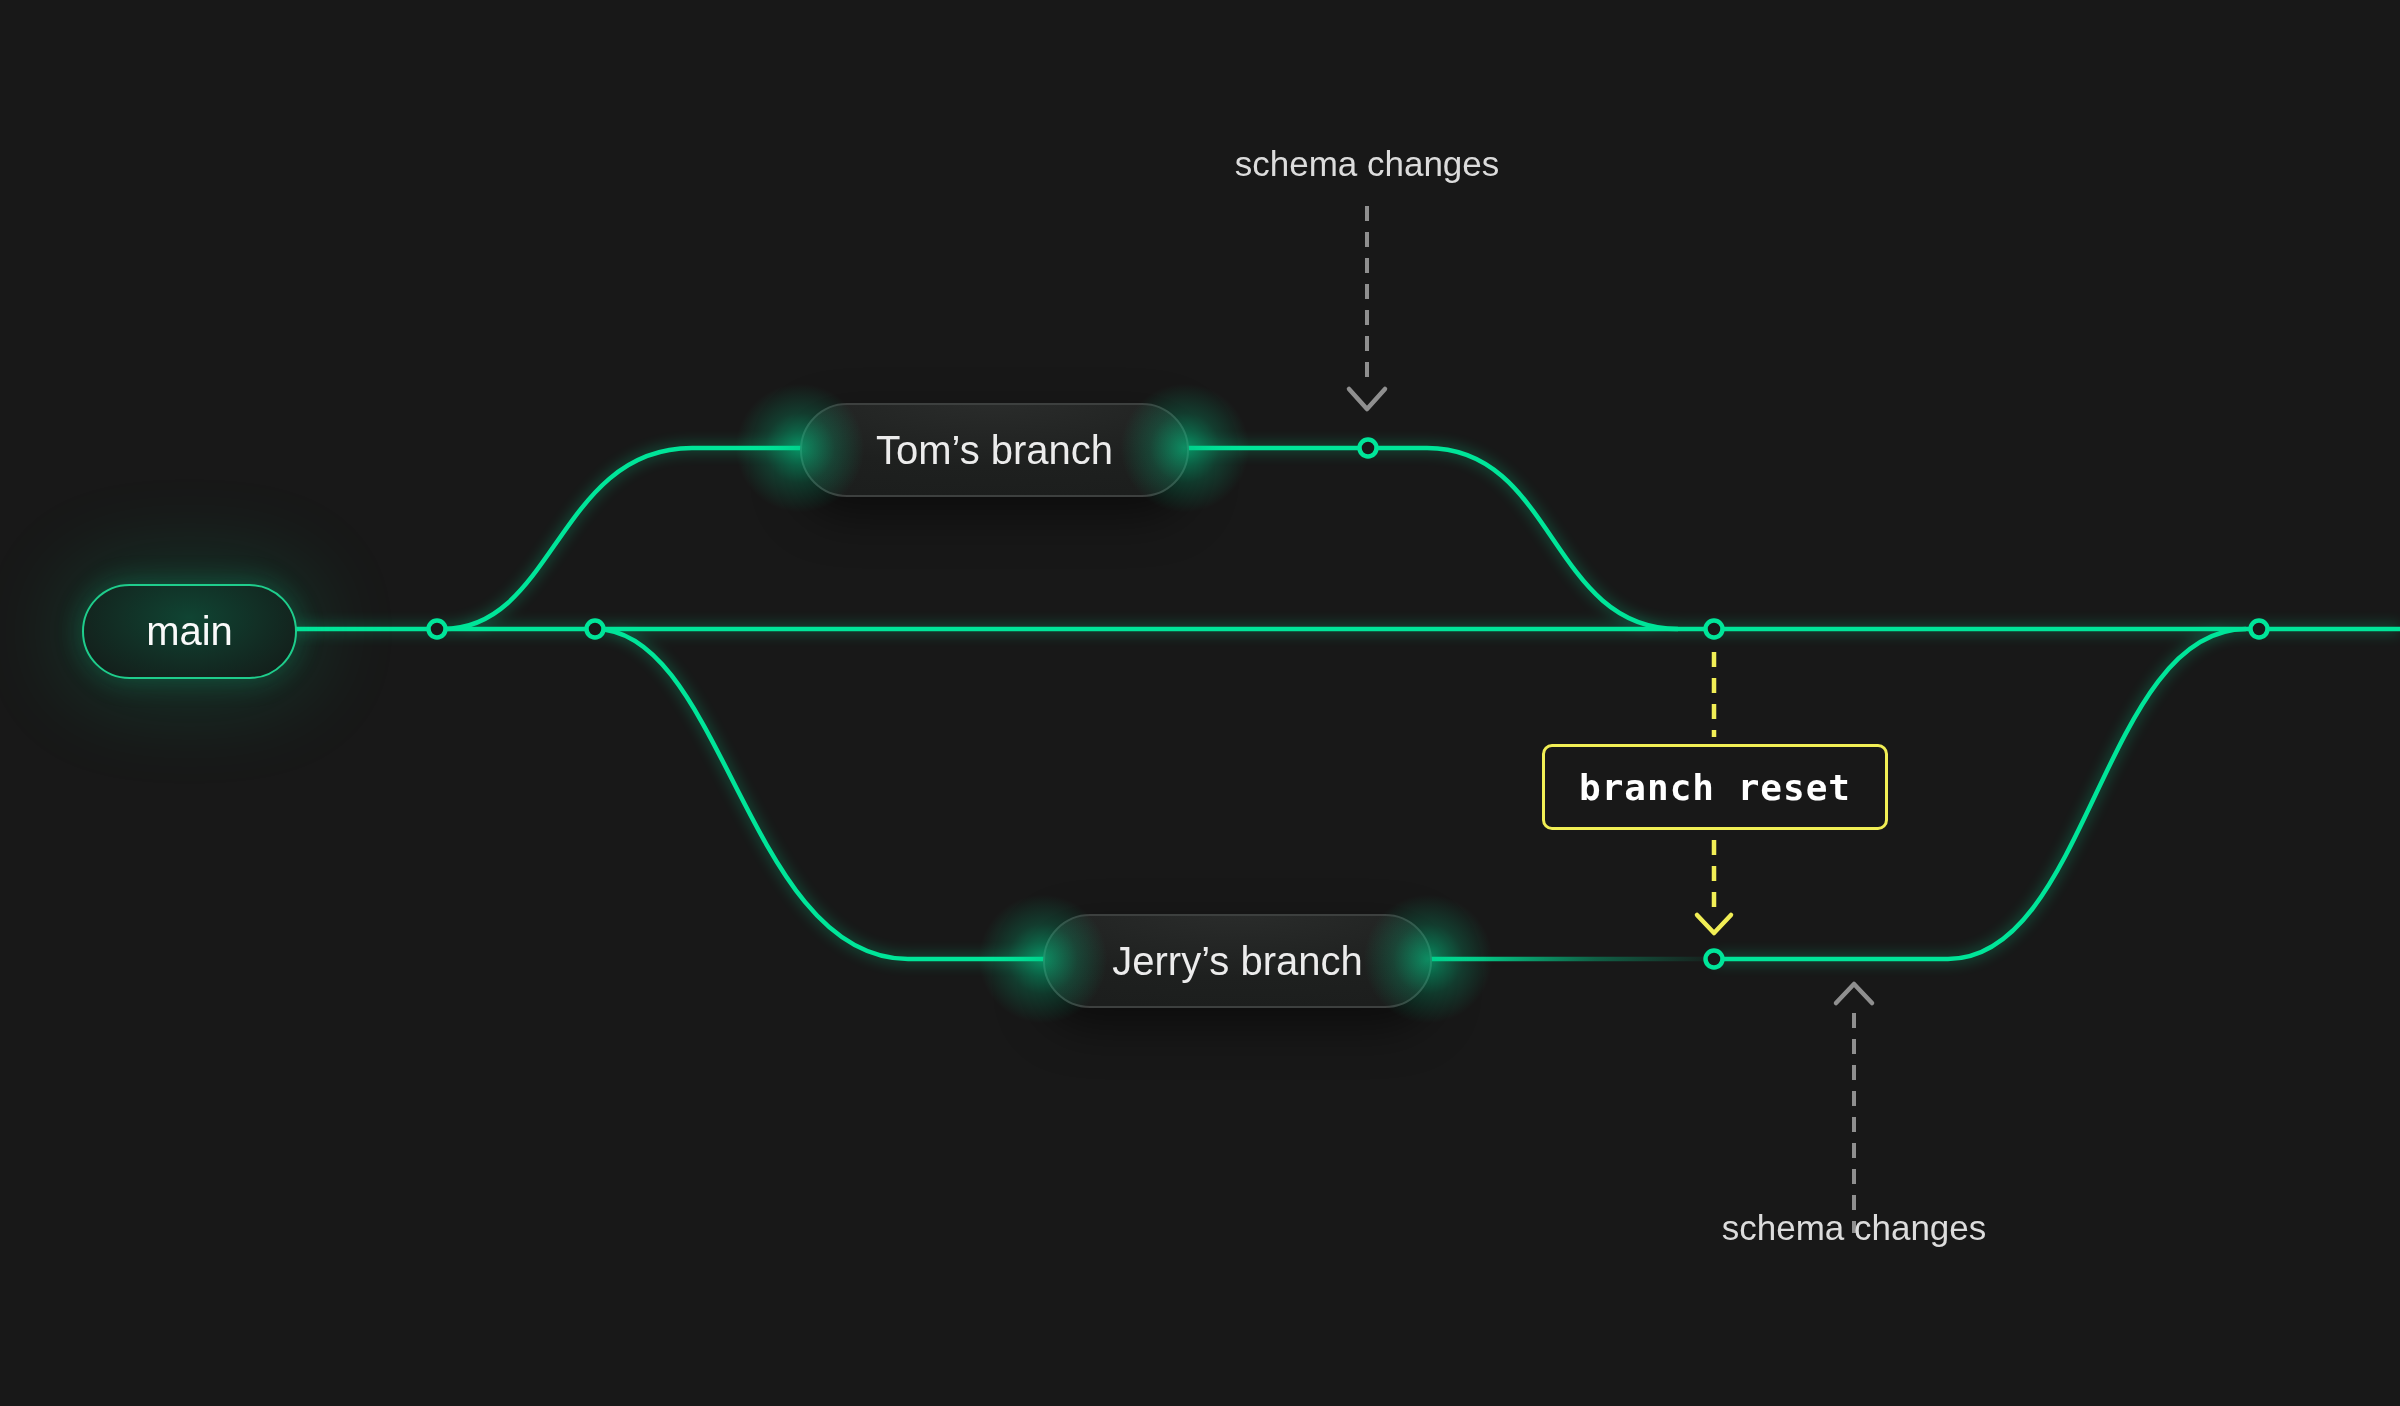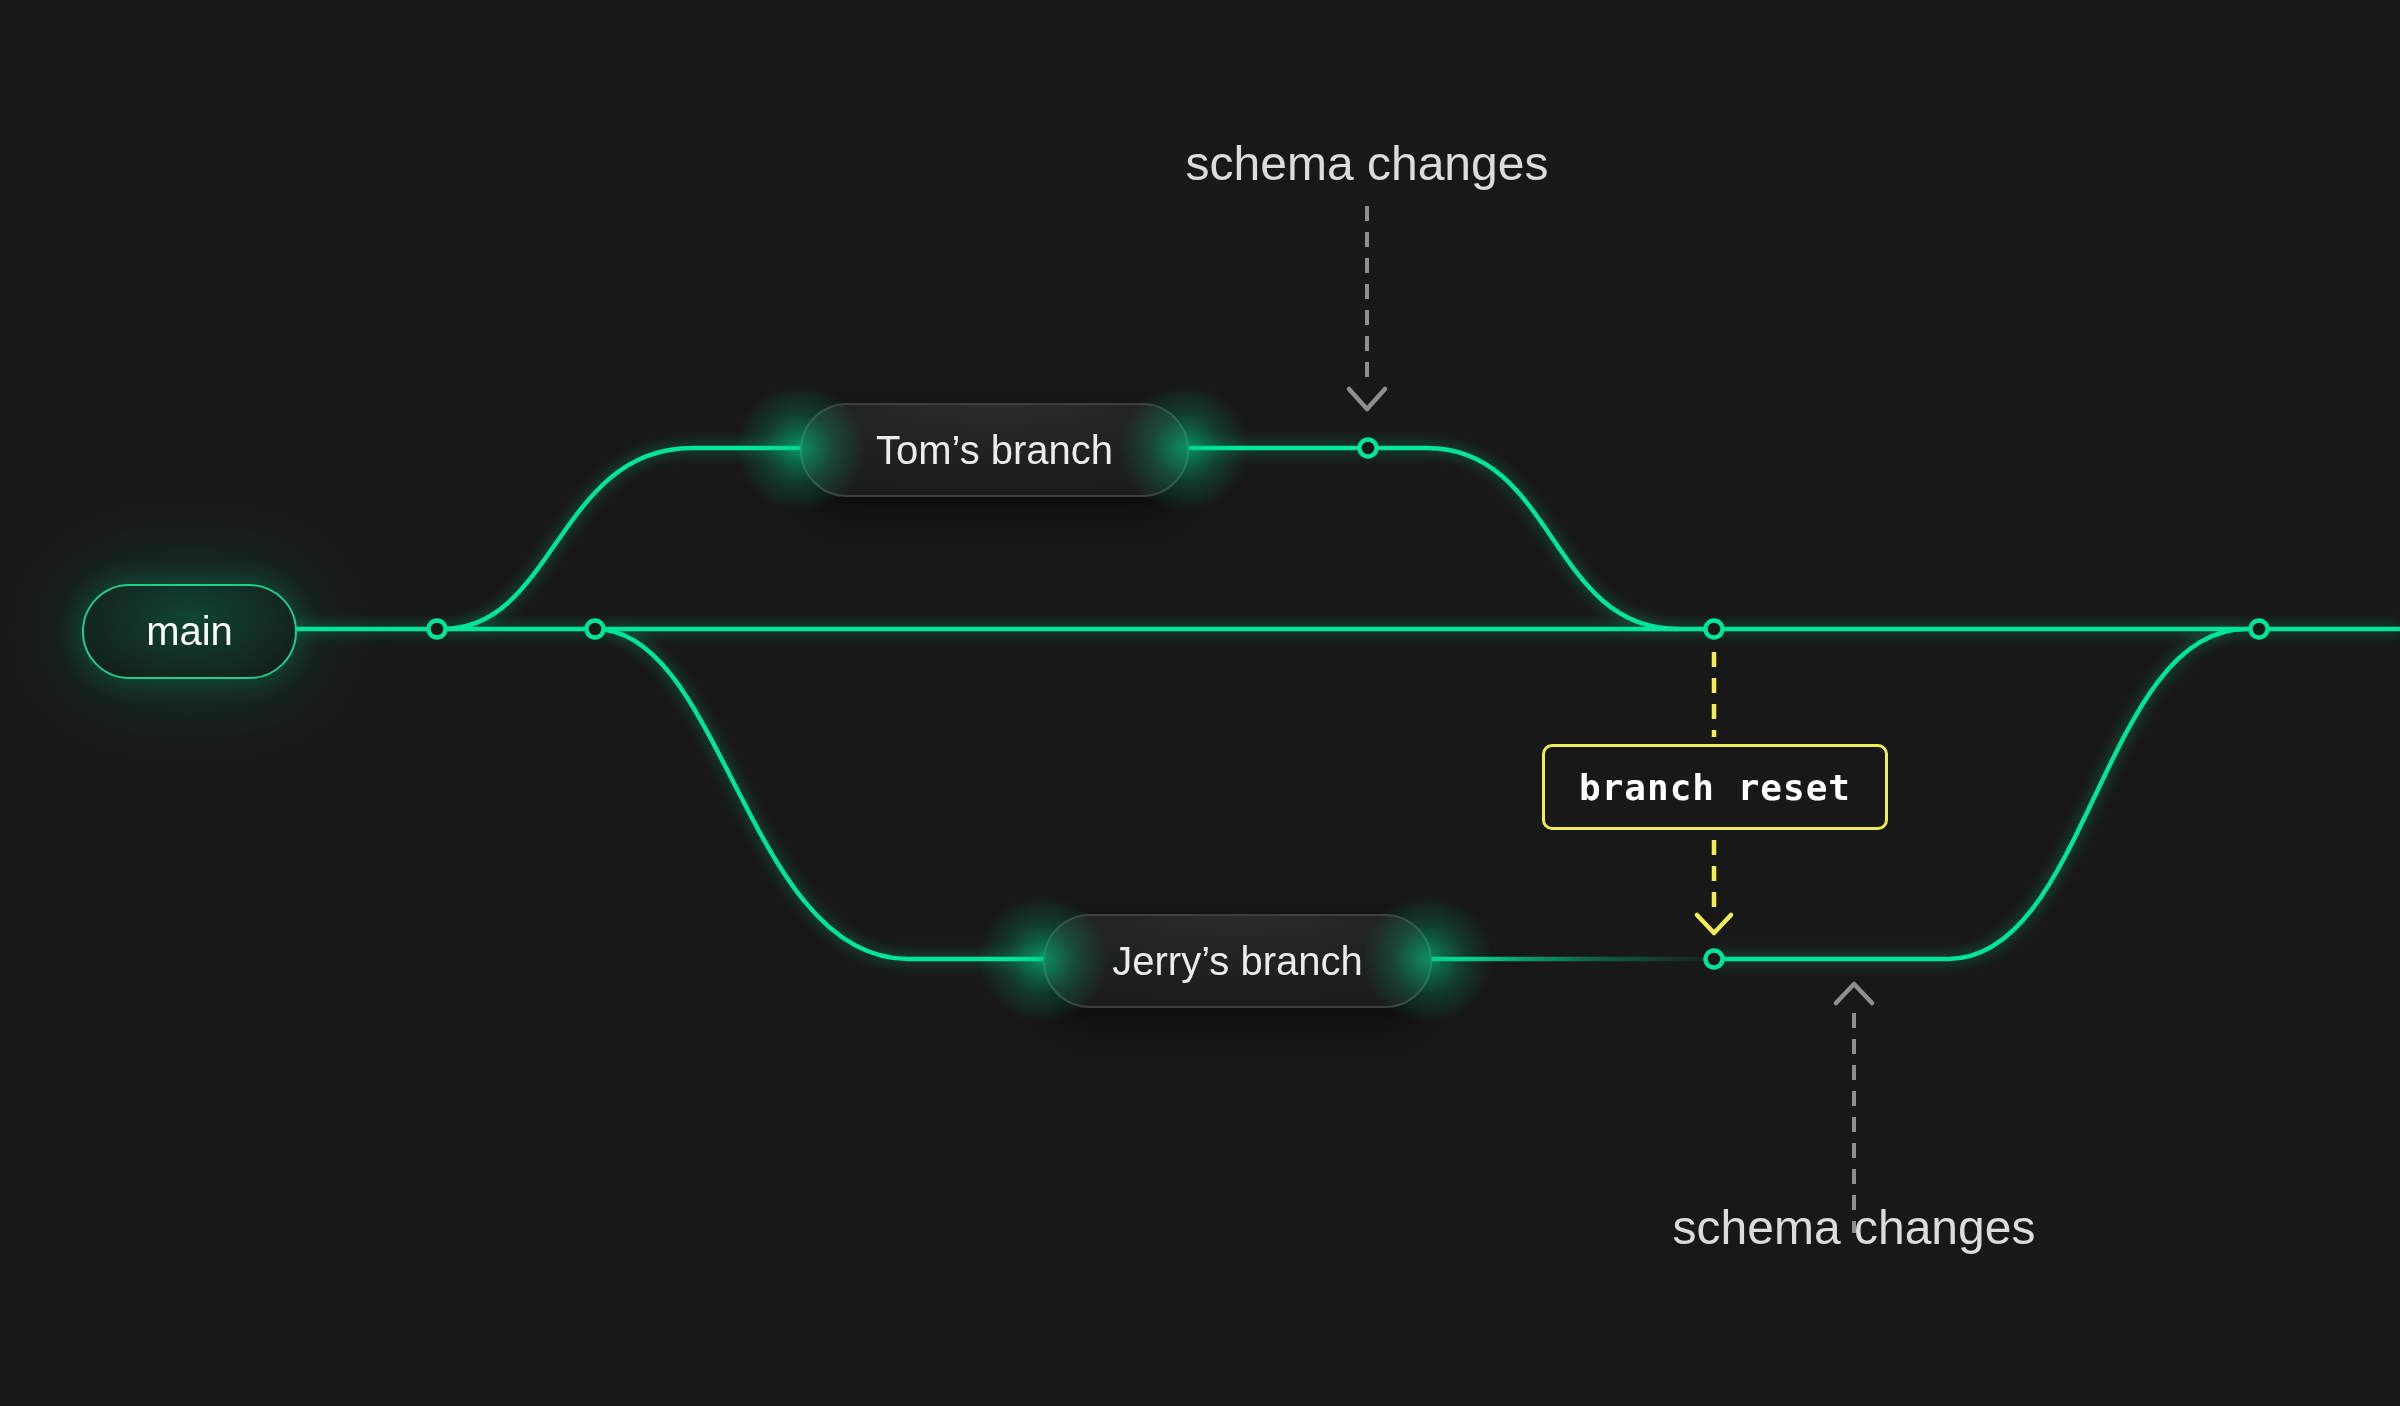--- a/index.html
+++ b/index.html
@@ -85,21 +85,21 @@
     font-weight: 600;
     letter-spacing: 1px;
     color: #ffffff;
     white-space: nowrap;
   }
   
   .note {
     position: absolute;
     transform: translateX(-50%);
     color: #dcdcdc;
-    font-size: 48px;
+    font-size: 35px;
     line-height: 48px;
     white-space: nowrap;
     z-index: 2;
   }
   .note--top    { left: 1367px; top: 140px; }
   .note--bottom { left: 1854px; top: 1204px; }
 </style>
 </head>
 <body>
 

